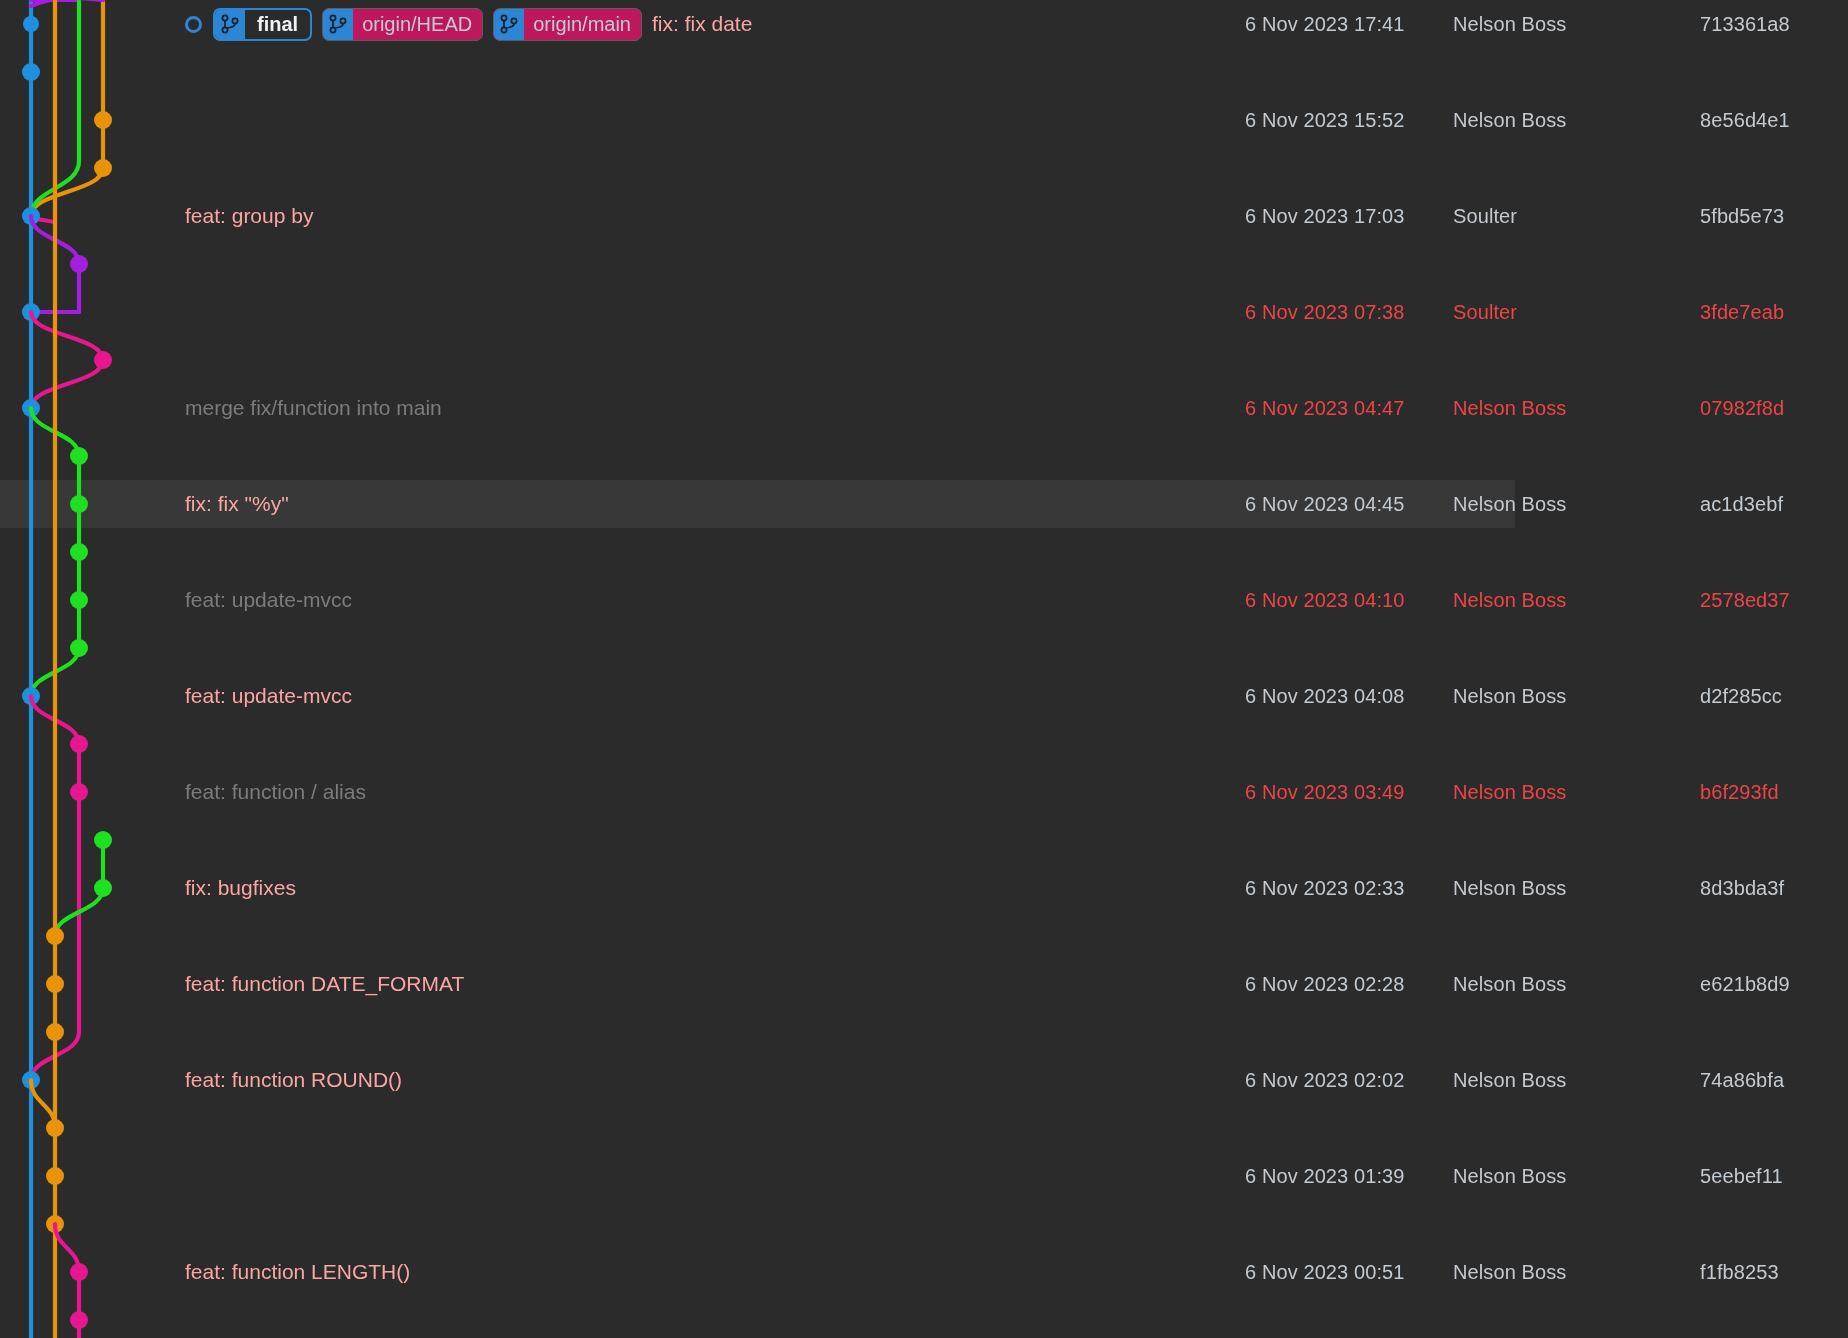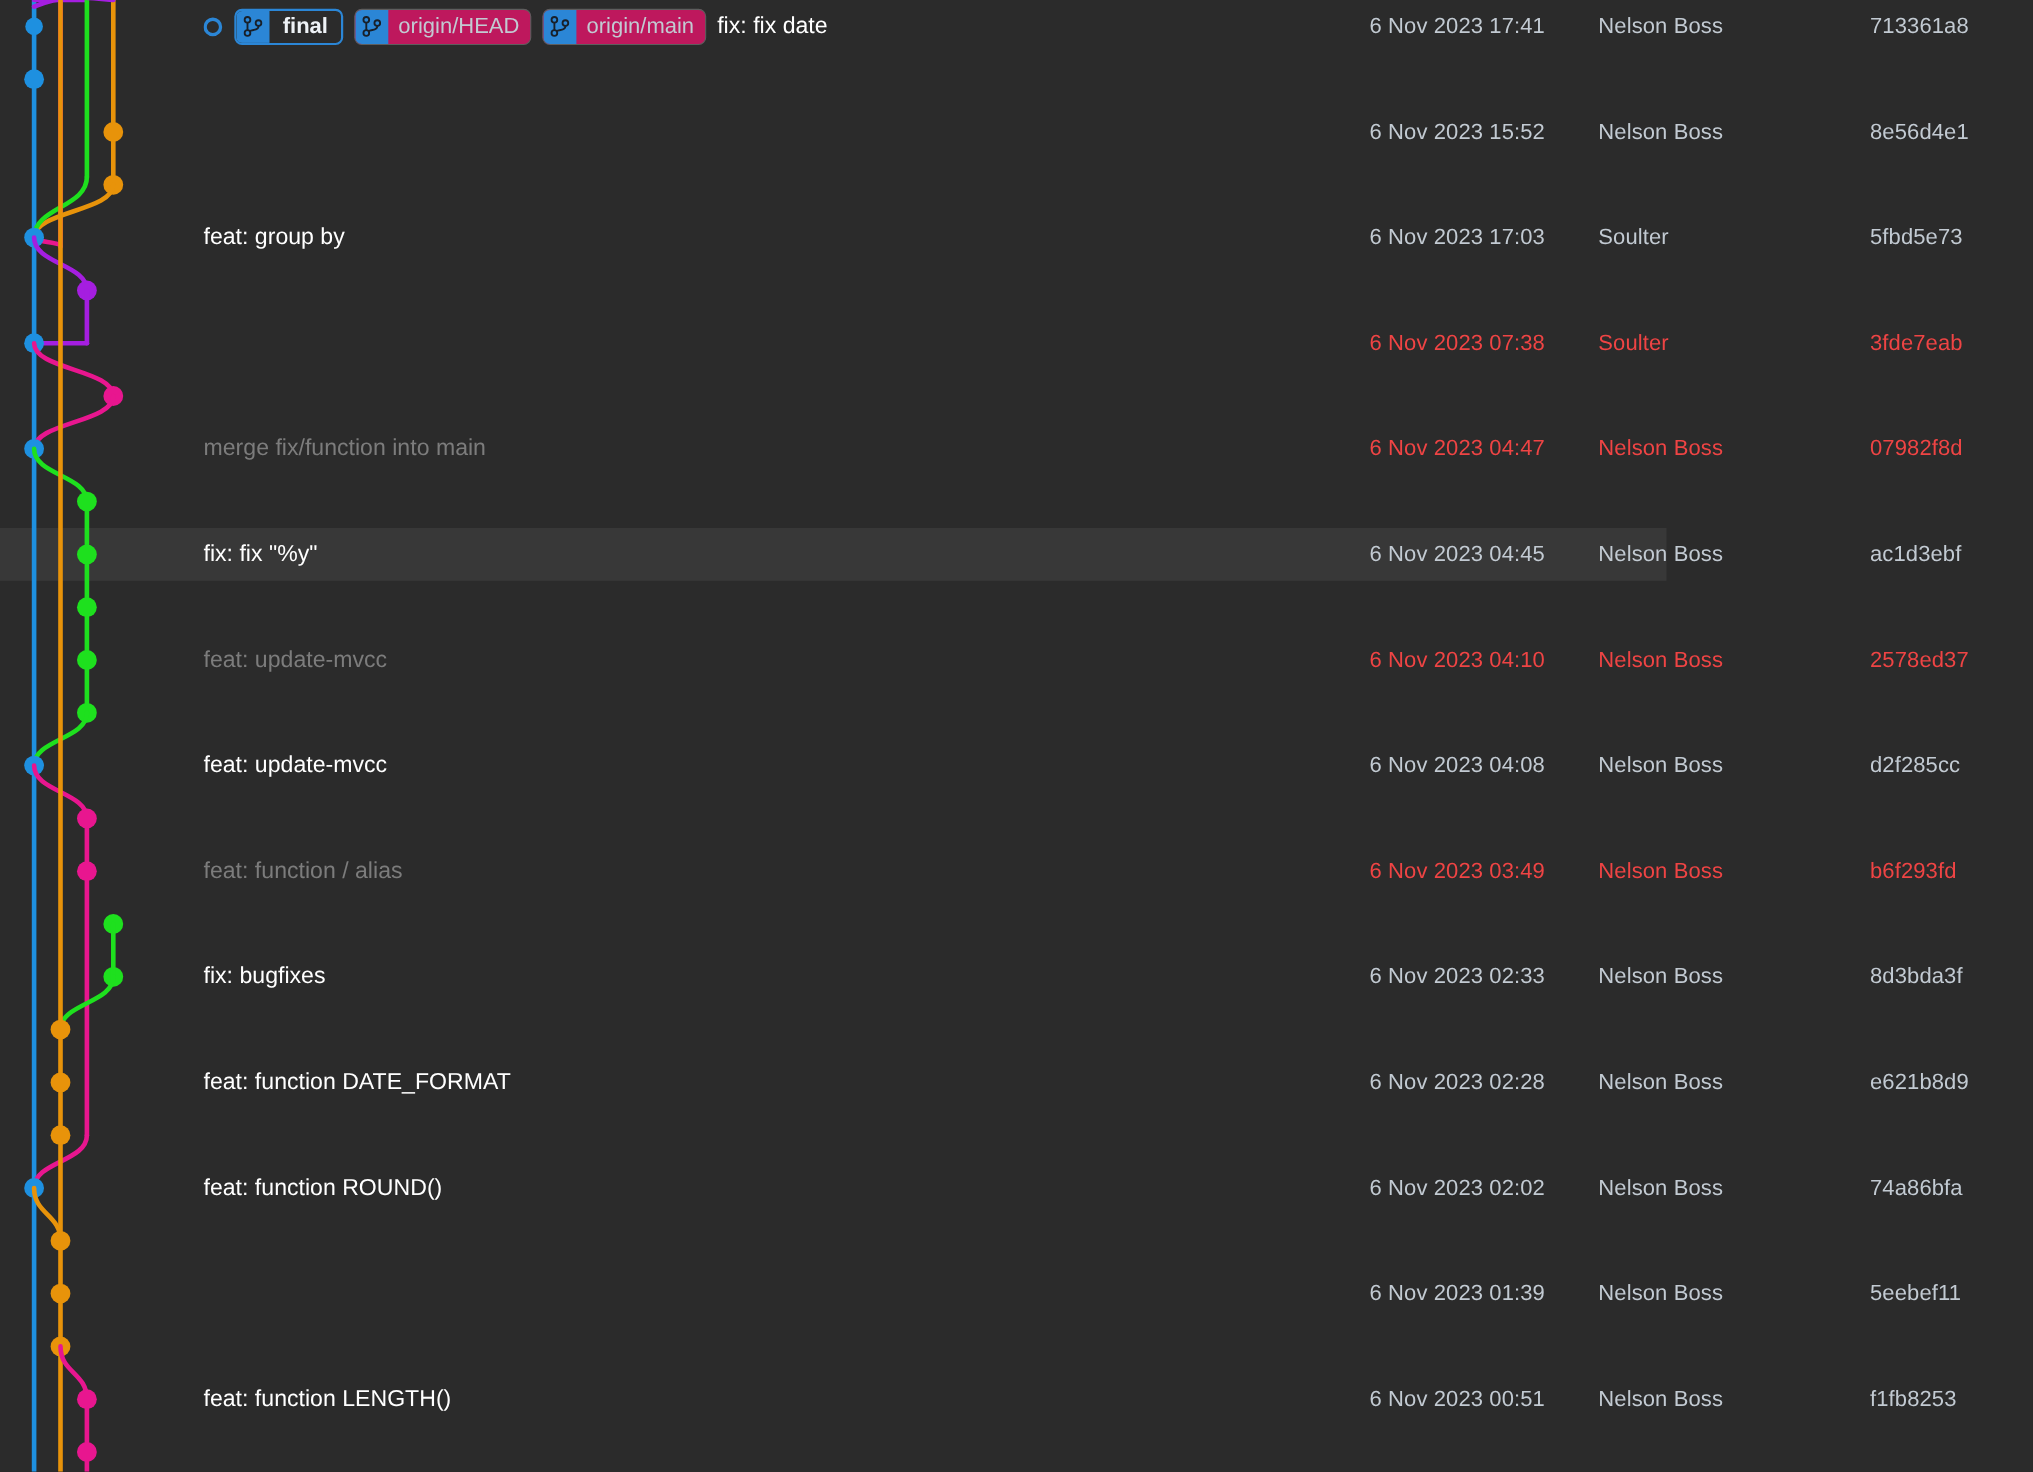--- a/index.html
+++ b/index.html
@@ -90,21 +90,21 @@
     font-size: 20px;
     color: #c2cad2;
     white-space: nowrap;
   }
   .pill.head {
     background: #2b2b2b;
     border: 2px solid #2b86d6;
   }
   .pill.head .lbl { color: #eef2f6; font-weight: bold; padding: 0 12px; }
 
-  .msg-text { font-size: 21px; color: #ffffff; }
+  .msg-text { font-size: 21px; color: #fca5a5; }
   .row.dim .msg-text { color: #7c7c7c; }
 </style>
 </head>
 <body>
 
 <div id="app">
 
   <div id="rows">
       <div class="row" style="top: 0px;">
         <div class="cell-msg">

